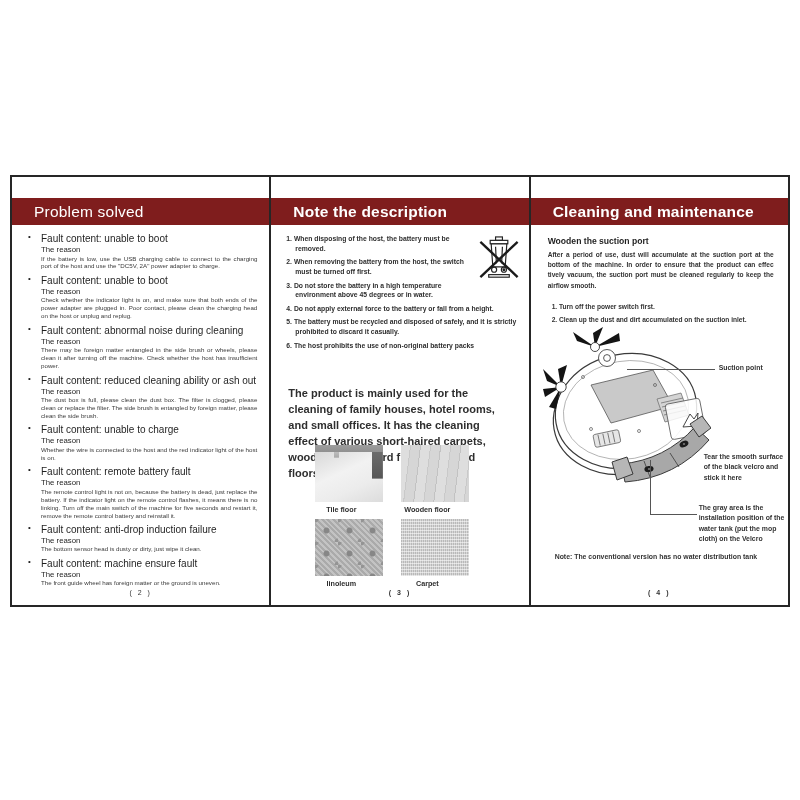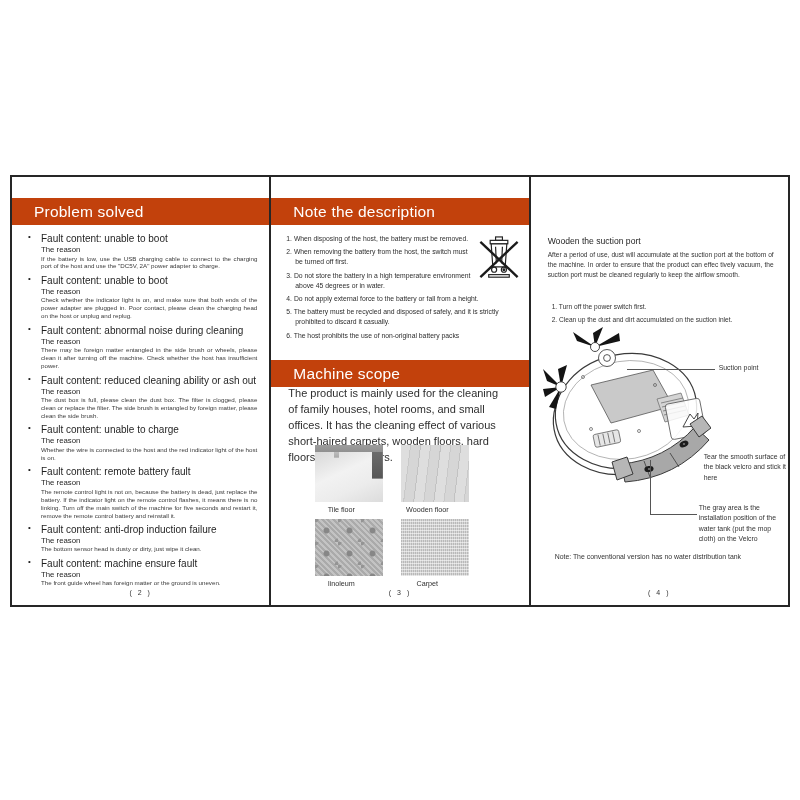--- a/index.html
+++ b/index.html
@@ -6,23 +6,23 @@
   body{
     width:800px;height:800px;background:#ffffff;position:relative;overflow:hidden;
     font-family:"Liberation Sans", sans-serif;color:#2b2b2b;
     -webkit-font-smoothing:antialiased;
   }
   .sheet{
     position:absolute;left:10px;top:175px;width:776px;height:428px;
     border:2px solid #262626;background:#fff;display:flex;
   }
   .panel{position:relative;flex:1 1 0;min-width:0;}
-  .panel + .panel{border-left:2px solid #262626;}
+  .panel + .panel{border-left:2px solid #262626;font-weight:bold;}
   .hdr{
-    position:absolute;left:0;right:0;top:21px;height:27px;background:#c2410c;
+    position:absolute;left:0;right:0;top:21px;height:27px;background:#7f1d1d;
     color:#fff;font-size:15.5px;line-height:27px;padding-left:22px;
     letter-spacing:.2px;box-sizing:border-box;white-space:nowrap;
   }
   .pageno{
     position:absolute;bottom:9px;left:0;width:100%;text-align:center;
     font-size:7px;color:#333;letter-spacing:2px;
   }
 
   
   .faults{position:absolute;top:56px;left:16px;right:12px;}
@@ -155,21 +155,20 @@
         </g>
       </svg>
       <div class="note">1. When disposing of the host, the battery must be removed.</div>
       <div class="note">2. When removing the battery from the host, the switch must be turned off first.</div>
       <div class="note">3. Do not store the battery in a high temperature environment above 45 degrees or in water.</div>
       <div class="note">4. Do not apply external force to the battery or fall from a height.</div>
       <div class="note">5. The battery must be recycled and disposed of safely, and it is strictly prohibited to discard it casually.</div>
       <div class="note">6. The host prohibits the use of non-original battery packs</div>
     </div>
 
-    <div class="hdr hdr-scope">Machine scope</div>
     <div class="scope-body">The product is mainly used for the cleaning of family houses, hotel rooms, and small offices. It has the cleaning effect of various short-haired carpets, wooden floors, hard floors and tiled floors.</div>
 
     <div class="floors">
       <div class="floor-cell fc-0">
         <div class="floor-img f-tile"></div>
         <div class="floor-label">Tile floor</div>
       </div>
       <div class="floor-cell fc-1">
         <div class="floor-img f-wood"></div>
         <div class="floor-label">Wooden floor</div>
@@ -180,20 +179,21 @@
       </div>
       <div class="floor-cell fc-3">
         <div class="floor-img f-carpet"></div>
         <div class="floor-label">Carpet</div>
       </div>
     </div>
     <div class="pageno">( 3 )</div>
   </div>
 
   <div class="panel">
+    <div class="hdr">Cleaning and maintenance</div>
     <div class="sub">Wooden the suction port</div>
     <div class="rbody">After a period of use, dust will accumulate at the suction port at the bottom of the machine. In order to ensure that the product can effec tively vacuum, the suction port must be cleaned regularly to keep the airflow smooth.</div>
     <div class="steps">
       <div>1. Turn off the power switch first.</div>
       <div>2. Clean up the dust and dirt accumulated on the suction inlet.</div>
     </div>
 
     <svg class="robot" viewBox="0 0 168 162">
 
       <ellipse cx="81" cy="90" rx="71" ry="57" transform="rotate(-10 81 90)" fill="#fff" stroke="#3a3a3a" stroke-width="1.2"></ellipse>

